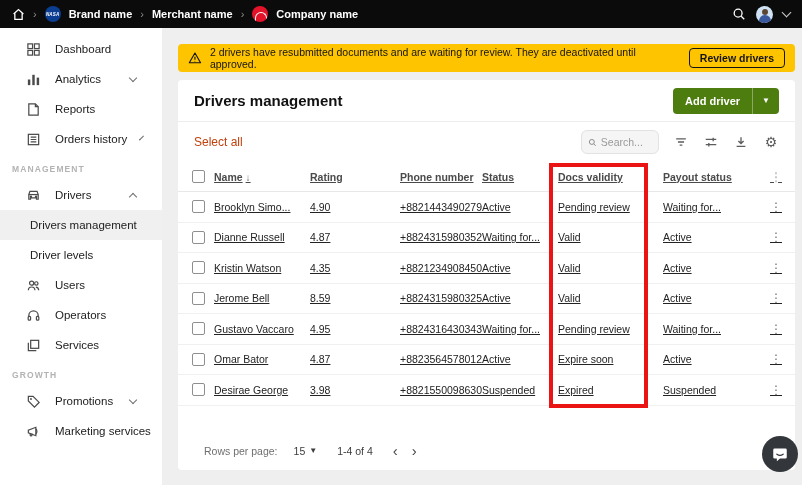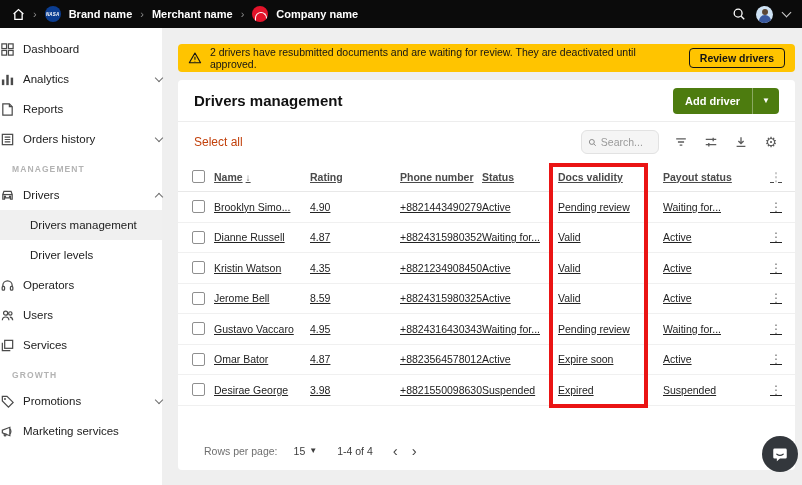--- a/index.html
+++ b/index.html
@@ -19,21 +19,21 @@
   .logo-nasa { background:#0b3d91; color:#fff; font-size:4.5px; font-weight:700; font-style:italic; letter-spacing:.2px;}
   .logo-tnf { background:#e3132a; position:relative; overflow:hidden;}
   .logo-tnf::after{ content:""; position:absolute; left:3px; top:6px; width:10px; height:10px; border:1.6px solid #fff; border-bottom:none; border-radius:10px 10px 0 0;}
   .topbar-right { margin-left:auto; display:flex; align-items:center; gap:10px; }
   .avatar { width:17px; height:17px; border-radius:50%; background:#cfe3f5; position:relative; overflow:hidden;}
   .avatar::before{content:""; position:absolute; left:5.5px; top:3px; width:6px; height:6px; border-radius:50%; background:#5b4634;}
   .avatar::after{content:""; position:absolute; left:2.5px; top:9.5px; width:12px; height:9px; border-radius:6px 6px 0 0; background:#39589e;}
   .chev { width:7px; height:7px; border-right:1.5px solid #cfcfcf; border-bottom:1.5px solid #cfcfcf; transform:rotate(45deg); margin-top:-3px;}
   
   .sidebar { position:absolute; left:0; top:28px; width:162px; height:457px; background:#fff; padding-top:6px; }
-  .side-item { height:30px; display:flex; align-items:center; padding:0 0; gap:8px; font-size:11.5px; color:#212121; cursor:pointer;}
+  .side-item { height:30px; display:flex; align-items:center; padding:0 26px; gap:14px; font-size:11.5px; color:#212121; cursor:pointer;}
   .side-item svg { flex:0 0 auto; }
   .side-item .lbl { white-space:nowrap; }
   .side-chev { margin-left:auto; width:6px; height:6px; border-right:1.4px solid #6f6f6f; border-bottom:1.4px solid #6f6f6f;}
   .side-chev.down { transform:rotate(45deg); margin-top:-3px;}
   .side-chev.up { transform:rotate(-135deg); margin-top:3px;}
   .side-section { height:26px; display:flex; align-items:center; padding:4px 12px 0; font-size:8.5px; letter-spacing:1.1px; color:#b3b3b3; font-weight:700;}
   .sub-item { height:30px; display:flex; align-items:center; padding-left:30px; font-size:11.5px; color:#212121; cursor:pointer;}
   .sub-item.active { background:#f0f0f0; }
   
   .main { position:absolute; left:162px; top:28px; width:640px; height:458px; }
@@ -169,34 +169,34 @@
         <circle cx="5.3" cy="9.3" r=".6" fill="#4a4a4a"></circle>
         <circle cx="10.7" cy="9.3" r=".6" fill="#4a4a4a"></circle>
       </svg>
     <span class="lbl">Drivers</span>
     <span class="side-chev up"></span>
   </div>
   <div class="sub-item active">Drivers management</div>
   <div class="sub-item">Driver levels</div>
   <div class="side-item">
     <svg width="15" height="15" viewBox="0 0 16 16" fill="none" stroke="#4a4a4a" stroke-width="1.3">
-        <path d="M3 9V8a5 5 0 0 1 10 0v1"></path>
-        <rect x="2.3" y="9" width="2.6" height="4" rx="1"></rect>
-        <rect x="11.1" y="9" width="2.6" height="4" rx="1"></rect>
-      </svg>
-    <span class="lbl">Operators</span>
-  </div>
-  <div class="side-item">
-    <svg width="15" height="15" viewBox="0 0 16 16" fill="none" stroke="#4a4a4a" stroke-width="1.3">
         <circle cx="6" cy="5.5" r="2.2"></circle>
         <path d="M2.5 13c0-2 1.6-3.4 3.5-3.4S9.5 11 9.5 13"></path>
         <circle cx="11" cy="5.8" r="1.8"></circle>
         <path d="M10.5 9.7c1.8.1 3 1.4 3 3.3"></path>
       </svg>
     <span class="lbl">Users</span>
+  </div>
+  <div class="side-item">
+    <svg width="15" height="15" viewBox="0 0 16 16" fill="none" stroke="#4a4a4a" stroke-width="1.3">
+        <path d="M3 9V8a5 5 0 0 1 10 0v1"></path>
+        <rect x="2.3" y="9" width="2.6" height="4" rx="1"></rect>
+        <rect x="11.1" y="9" width="2.6" height="4" rx="1"></rect>
+      </svg>
+    <span class="lbl">Operators</span>
   </div>
   <div class="side-item">
     <svg width="15" height="15" viewBox="0 0 16 16" fill="none" stroke="#4a4a4a" stroke-width="1.3">
         <rect x="5" y="2.5" width="8.5" height="8.5"></rect>
         <path d="M11 13.5H2.5V5"></path>
       </svg>
     <span class="lbl">Services</span>
   </div>
   <div class="side-section">GROWTH</div>
   <div class="side-item">

